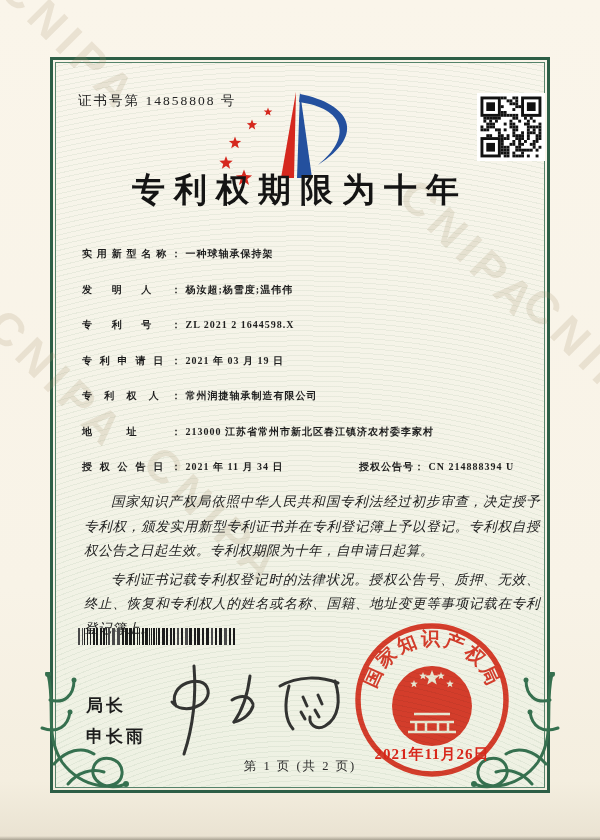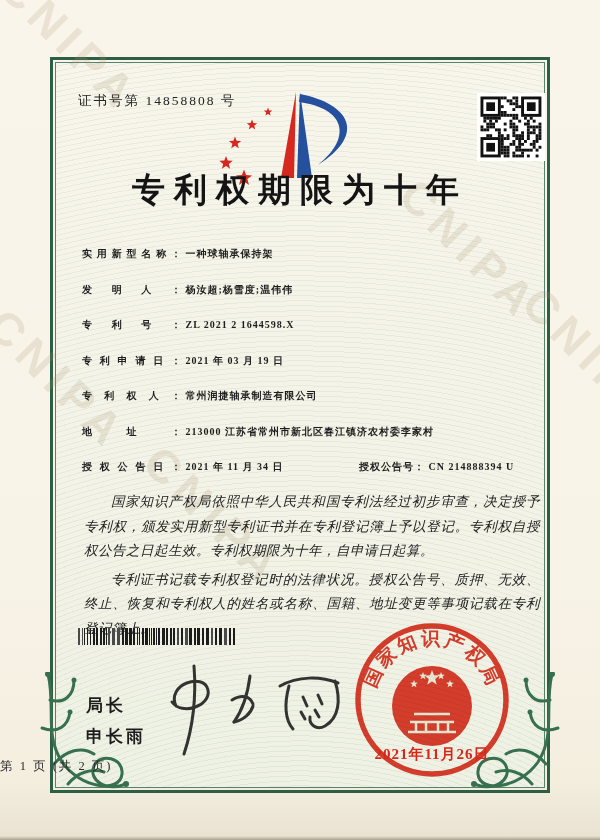--- a/index.html
+++ b/index.html
@@ -56,21 +56,21 @@
     display:flex;align-items:stretch;}
   .barcode span{display:block;height:100%;}
   .director{position:absolute;left:86px;top:690px;z-index:3;
     font-family:"Liberation Sans","DejaVu Sans",sans-serif;
     font-size:17px;font-weight:700;color:#1c1c1c;letter-spacing:3px;line-height:31px;}
   .signature{position:absolute;left:148px;top:650px;width:215px;height:110px;z-index:4;}
   .seal{position:absolute;left:350px;top:618px;width:164px;height:164px;z-index:4;
     opacity:.92;mix-blend-mode:multiply;}
   .seal-date{position:absolute;left:348px;top:745px;width:168px;z-index:5;text-align:center;
     font-size:15px;font-weight:700;color:#d8261a;letter-spacing:1px;white-space:nowrap;}
-  .page-no{position:absolute;left:0;right:0;top:758px;z-index:3;text-align:left;
+  .page-no{position:absolute;left:0;right:0;top:758px;z-index:3;text-align:center;
     font-size:12.5px;color:#2a2a2a;letter-spacing:2px;}
   .footer-note{position:absolute;left:0;right:0;top:801px;z-index:3;text-align:center;
     font-size:13px;color:#2a2a2a;letter-spacing:3px;}
 </style>
 </head>
 <body>
 
 <div class="page">
 
   <div class="wm" style="left:-18px;top:14px;">CNIPA</div>

